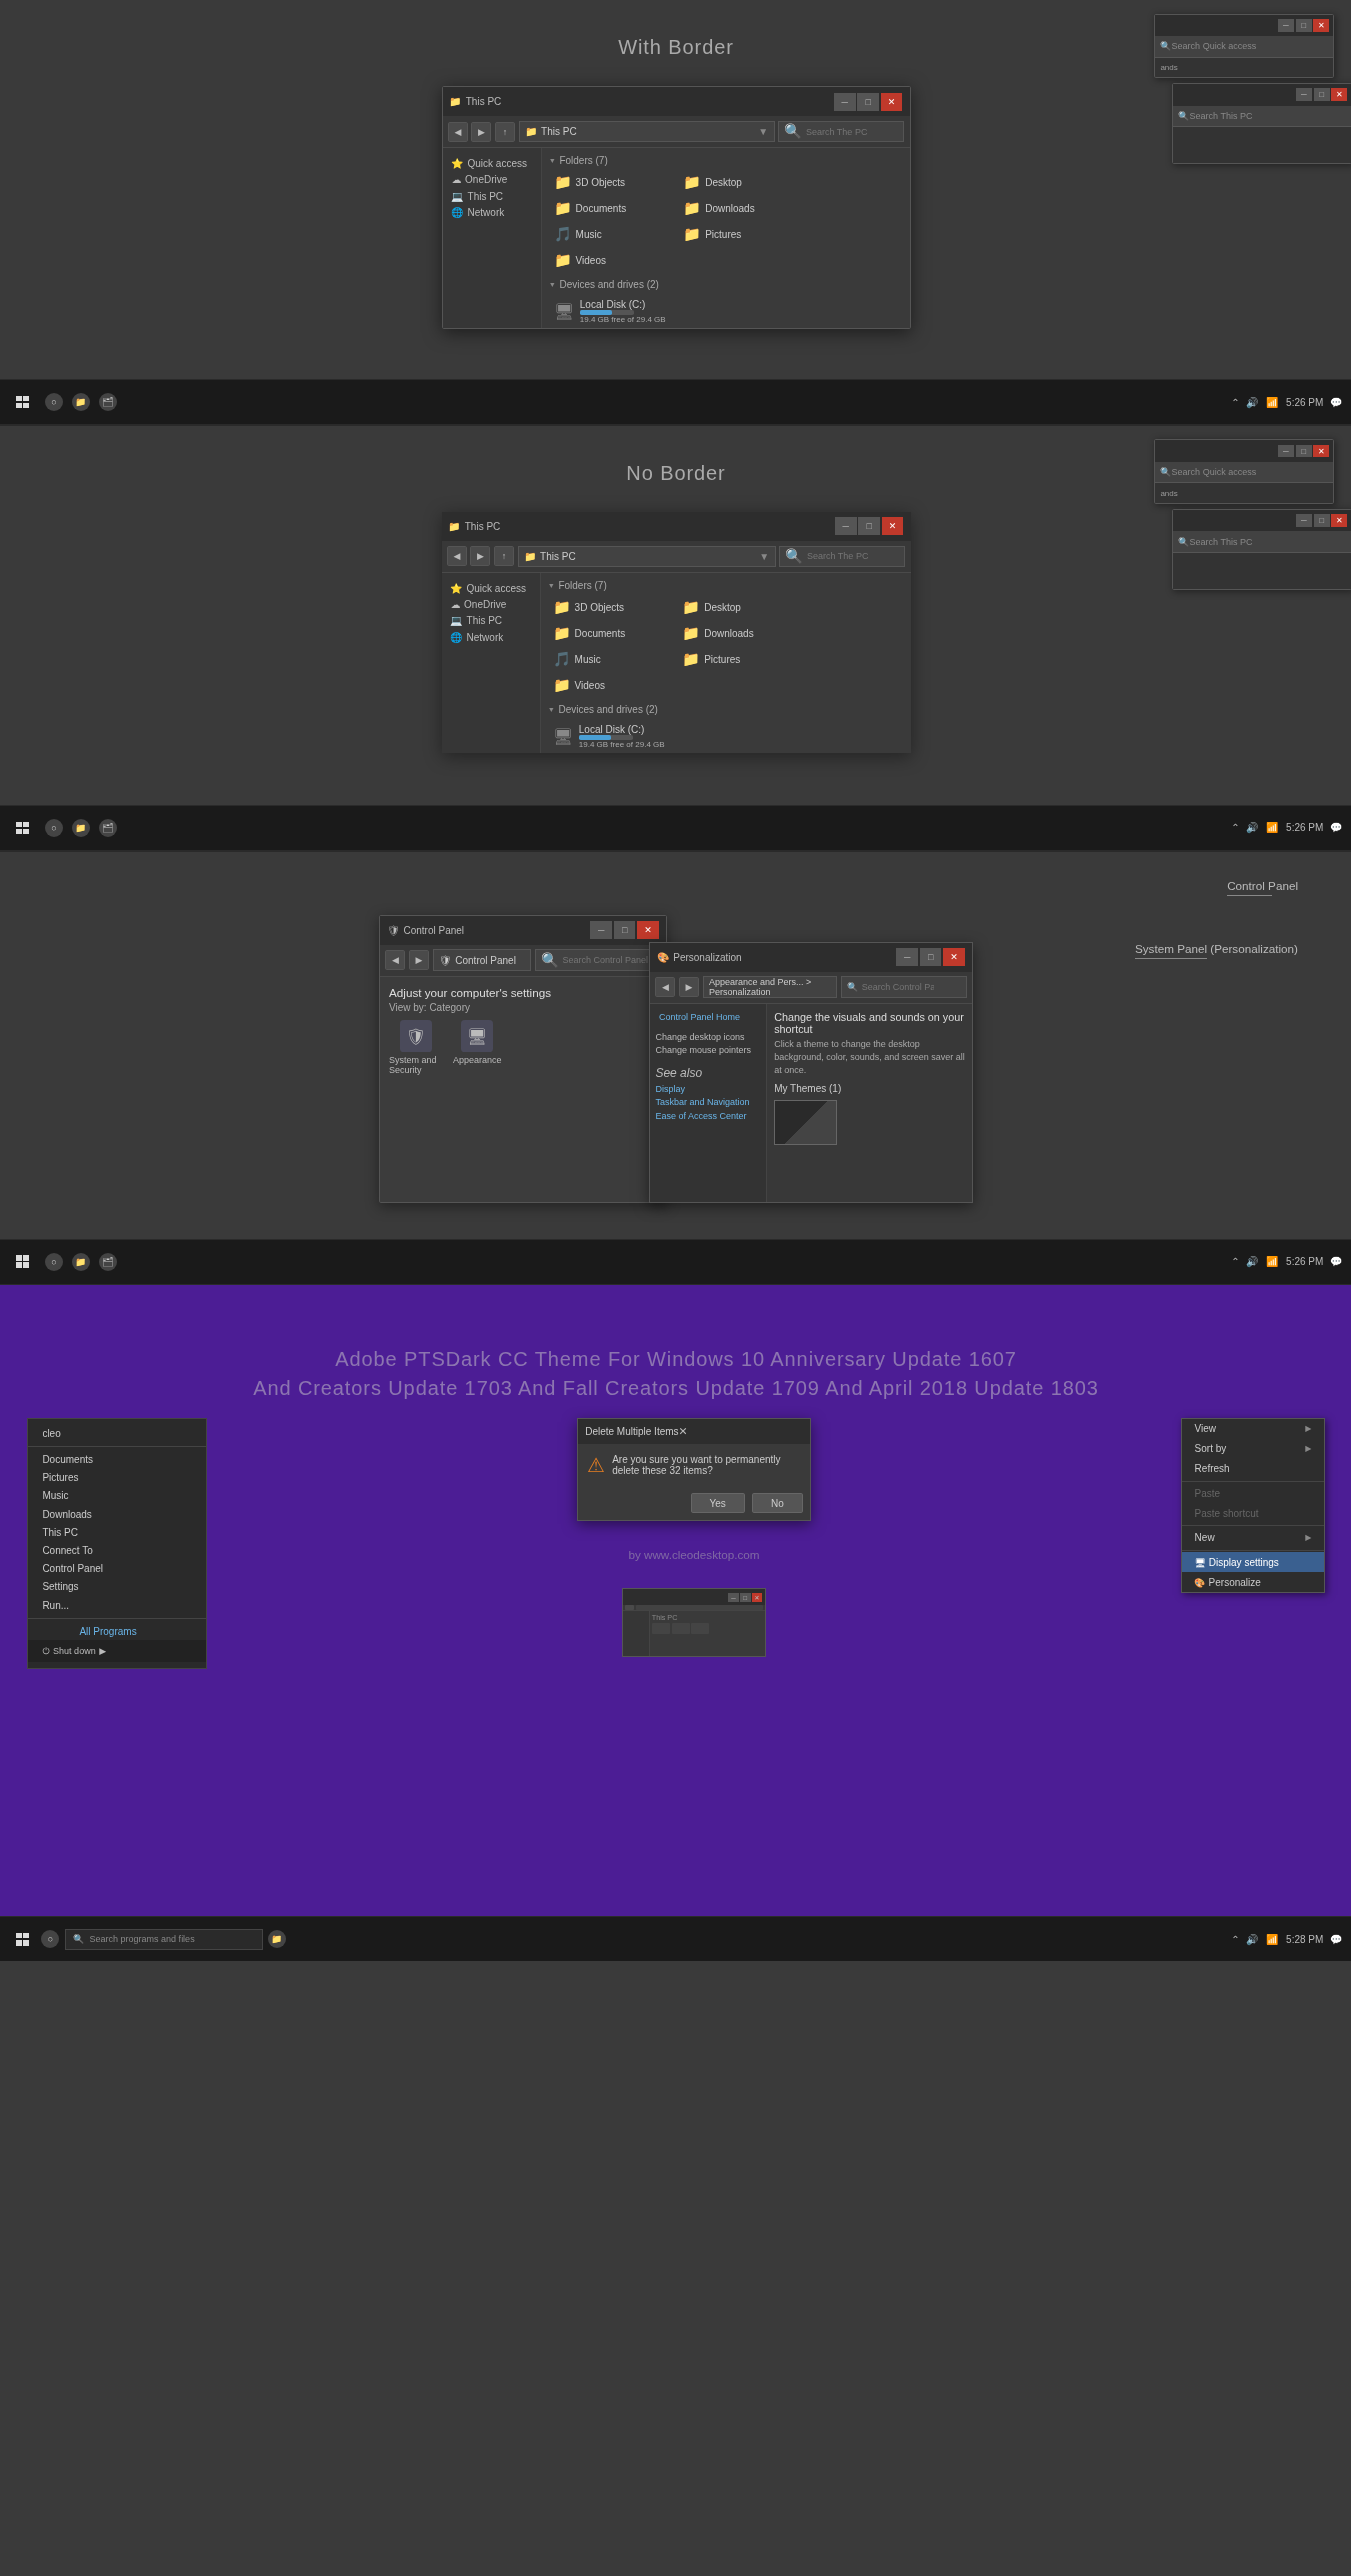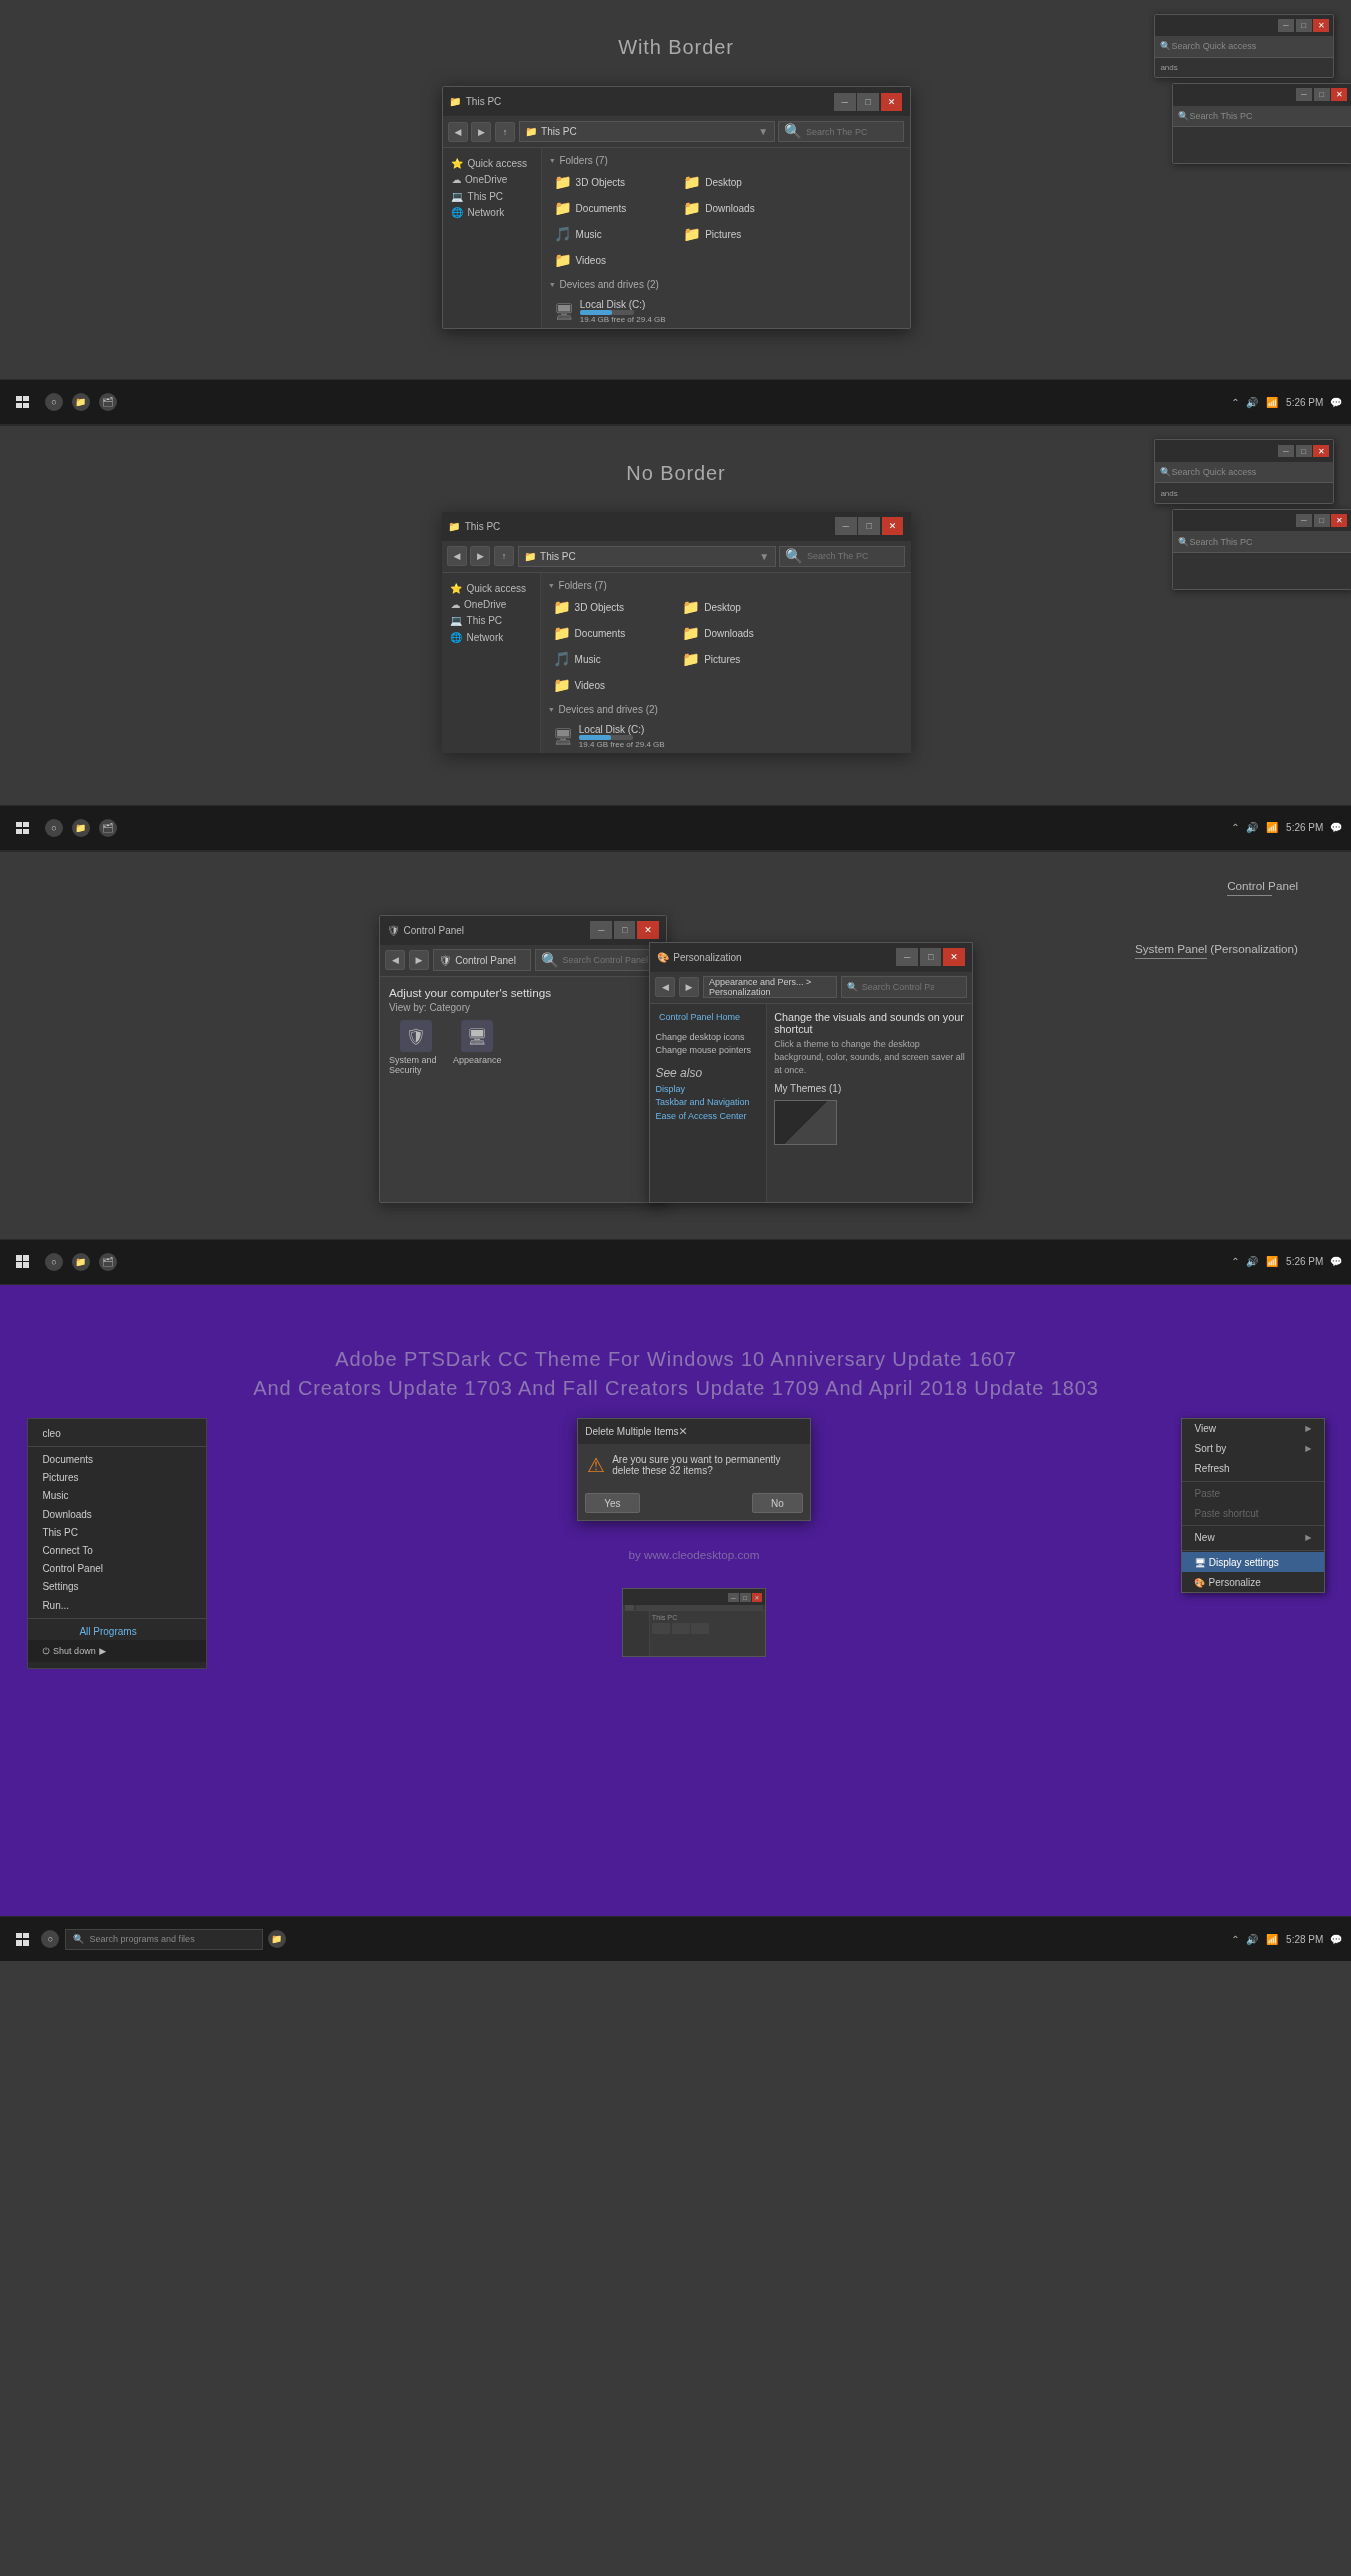--- a/index.html
+++ b/index.html
@@ -284,21 +284,21 @@
       box-shadow: 0 3.6px 13.5px rgba(0,0,0,0.5);
     }
     .dialog-titlebar {
       height: 25px;
       background: #2d2d2d;
       display: flex; align-items: center; justify-content: flex-start;
       padding: 0 7.2px; font-size: 10px; color: #ccc;
     }
     .dialog-content { padding: 9px; display: flex; align-items: center; gap: 7.2px; font-size: 10px; color: #ccc; }
     .dialog-icon { font-size: 20px; color: #e67e22; }
-    .dialog-buttons { display: flex; justify-content: space-between; gap: 7.2px; padding: 7.2px; }
+    .dialog-buttons { display: flex; justify-content: flex-end; gap: 7.2px; padding: 7.2px; }
     .dialog-btn {
       padding: 3.6px 18px;
       background: #555;
       border: 0.9px solid #666;
       color: #ccc;
       font-size: 10px;
       cursor: pointer;
       border-radius: 1.8px;
     }
 

